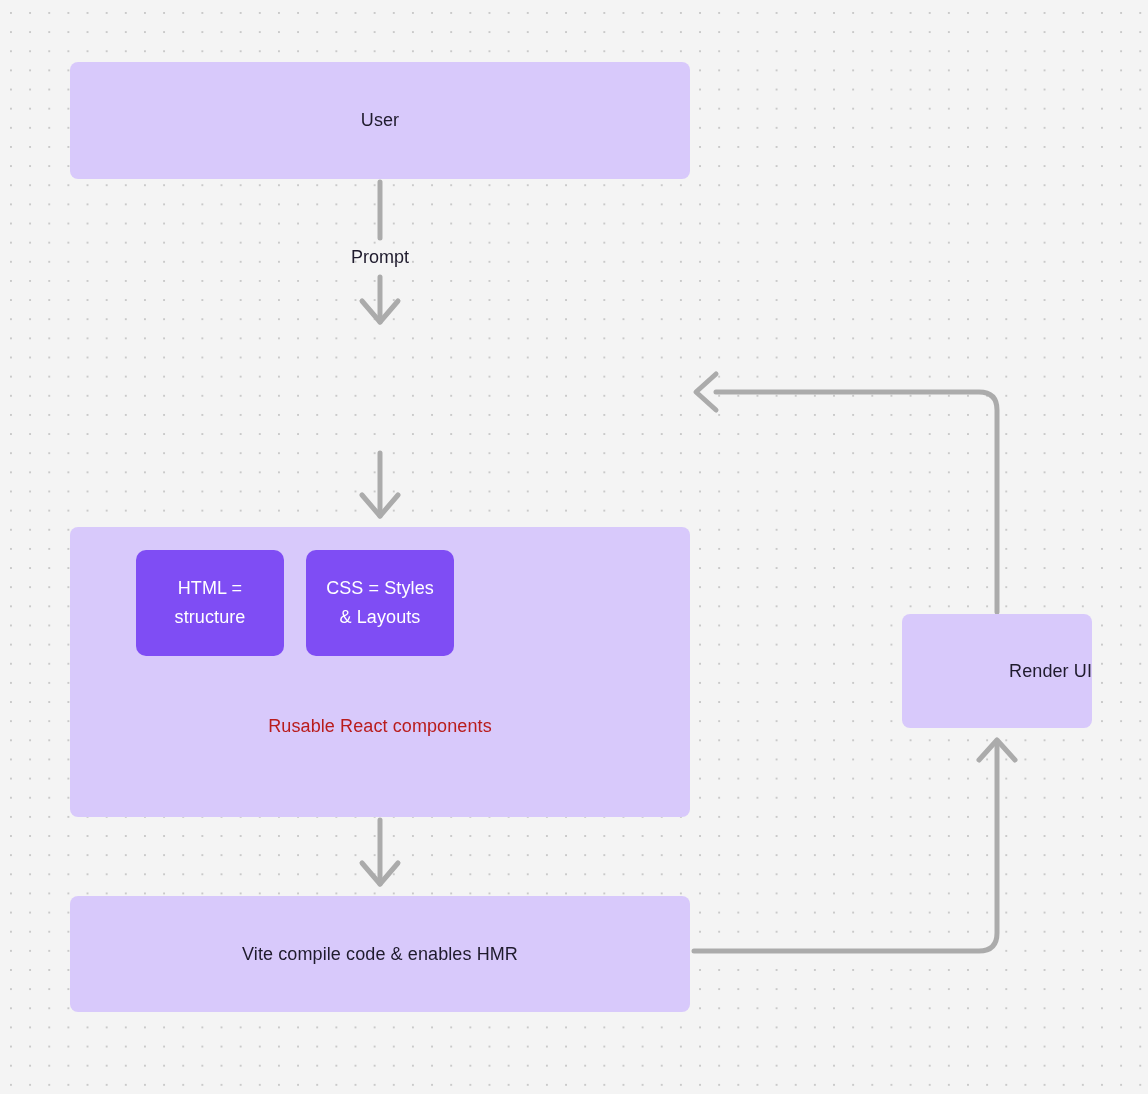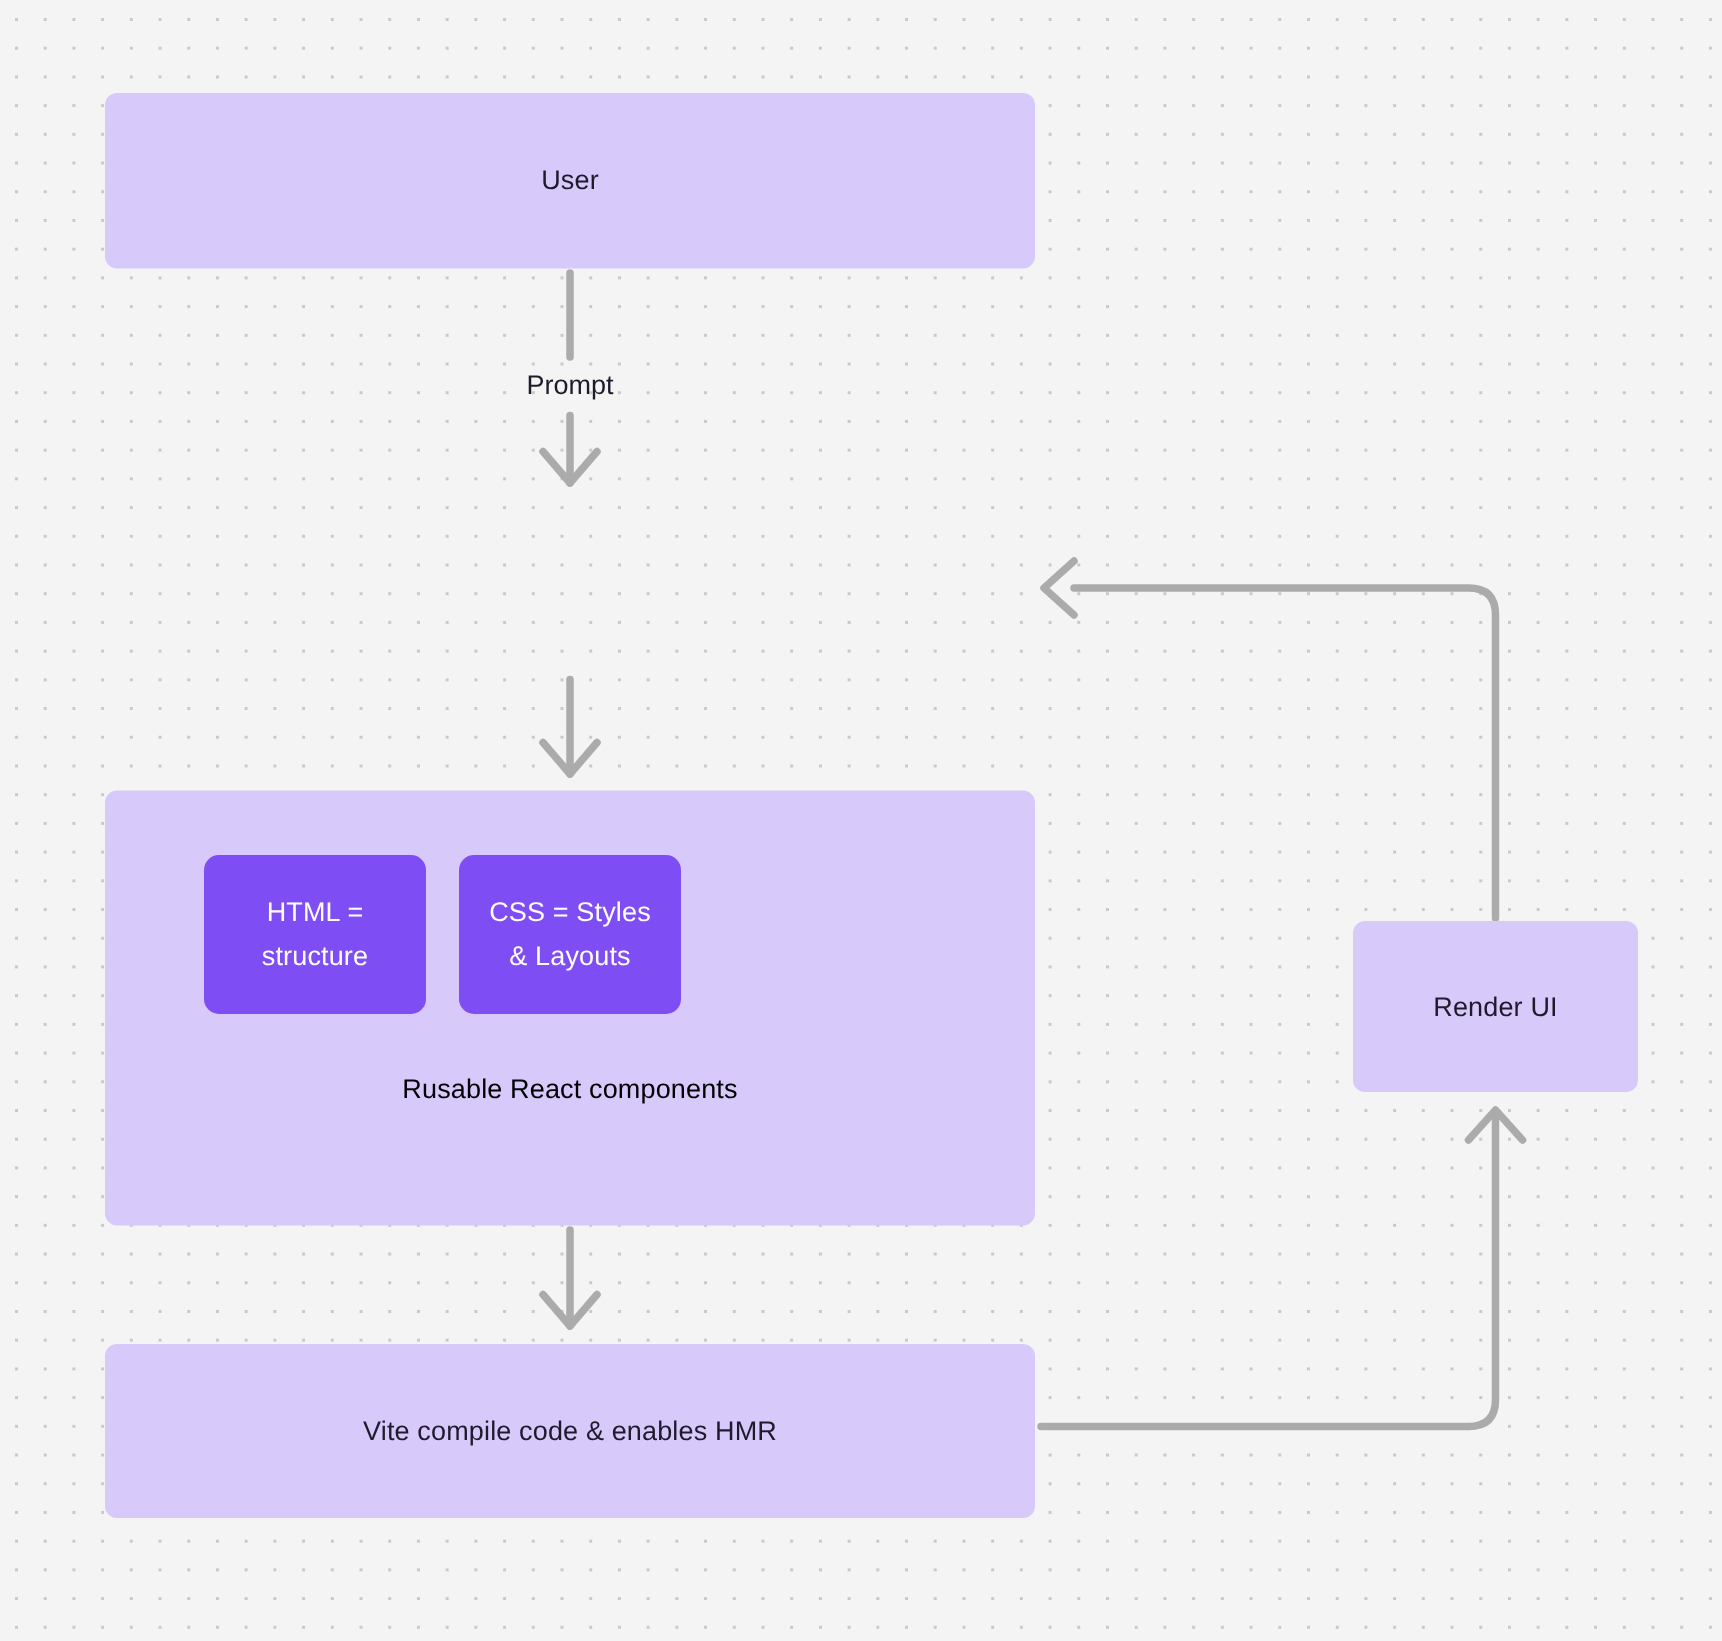--- a/index.html
+++ b/index.html
@@ -49,27 +49,27 @@
     line-height: 29px;
     border-radius: 10px;
   }
 
   
   #node-user        { left: 70px;  top: 62px;  width: 620px; height: 117px; }
   #node-webapp      { left: 70px;  top: 334px; width: 620px; height: 116px; }
   #node-components  { left: 70px;  top: 527px; width: 620px; height: 290px;
                       align-items: flex-start; justify-content: flex-start; }
   #node-vite        { left: 70px;  top: 896px; width: 620px; height: 116px; }
-  #node-render      { left: 902px; top: 614px; width: 190px; height: 114px; }
+  #node-render      { left: 902px; top: 614px; width: 190px; height: 114px; justify-content: flex-end; }
 
   
   #chip-row {
     position: absolute;
     left: 66px;
-    top: 43px;
+    top: 23px;
     width: 488px;
     display: flex;
     gap: 22px;
   }
   .chip {
     width: 148px;
     height: 106px;
     display: flex;
     flex-direction: column;
     align-items: center;
@@ -78,21 +78,21 @@
     box-sizing: border-box;
     padding: 0 8px;
   }
   #components-caption {
     position: absolute;
     left: 0;
     top: 189px;
     width: 620px;
     text-align: center;
     font-size: 18px;
-    color: #000000;
+    color: #b91c1c;
   }
 
   
   #edges {
     position: absolute;
     left: 0;
     top: 0;
     width: 1148px;
     height: 1094px;
     pointer-events: none;

